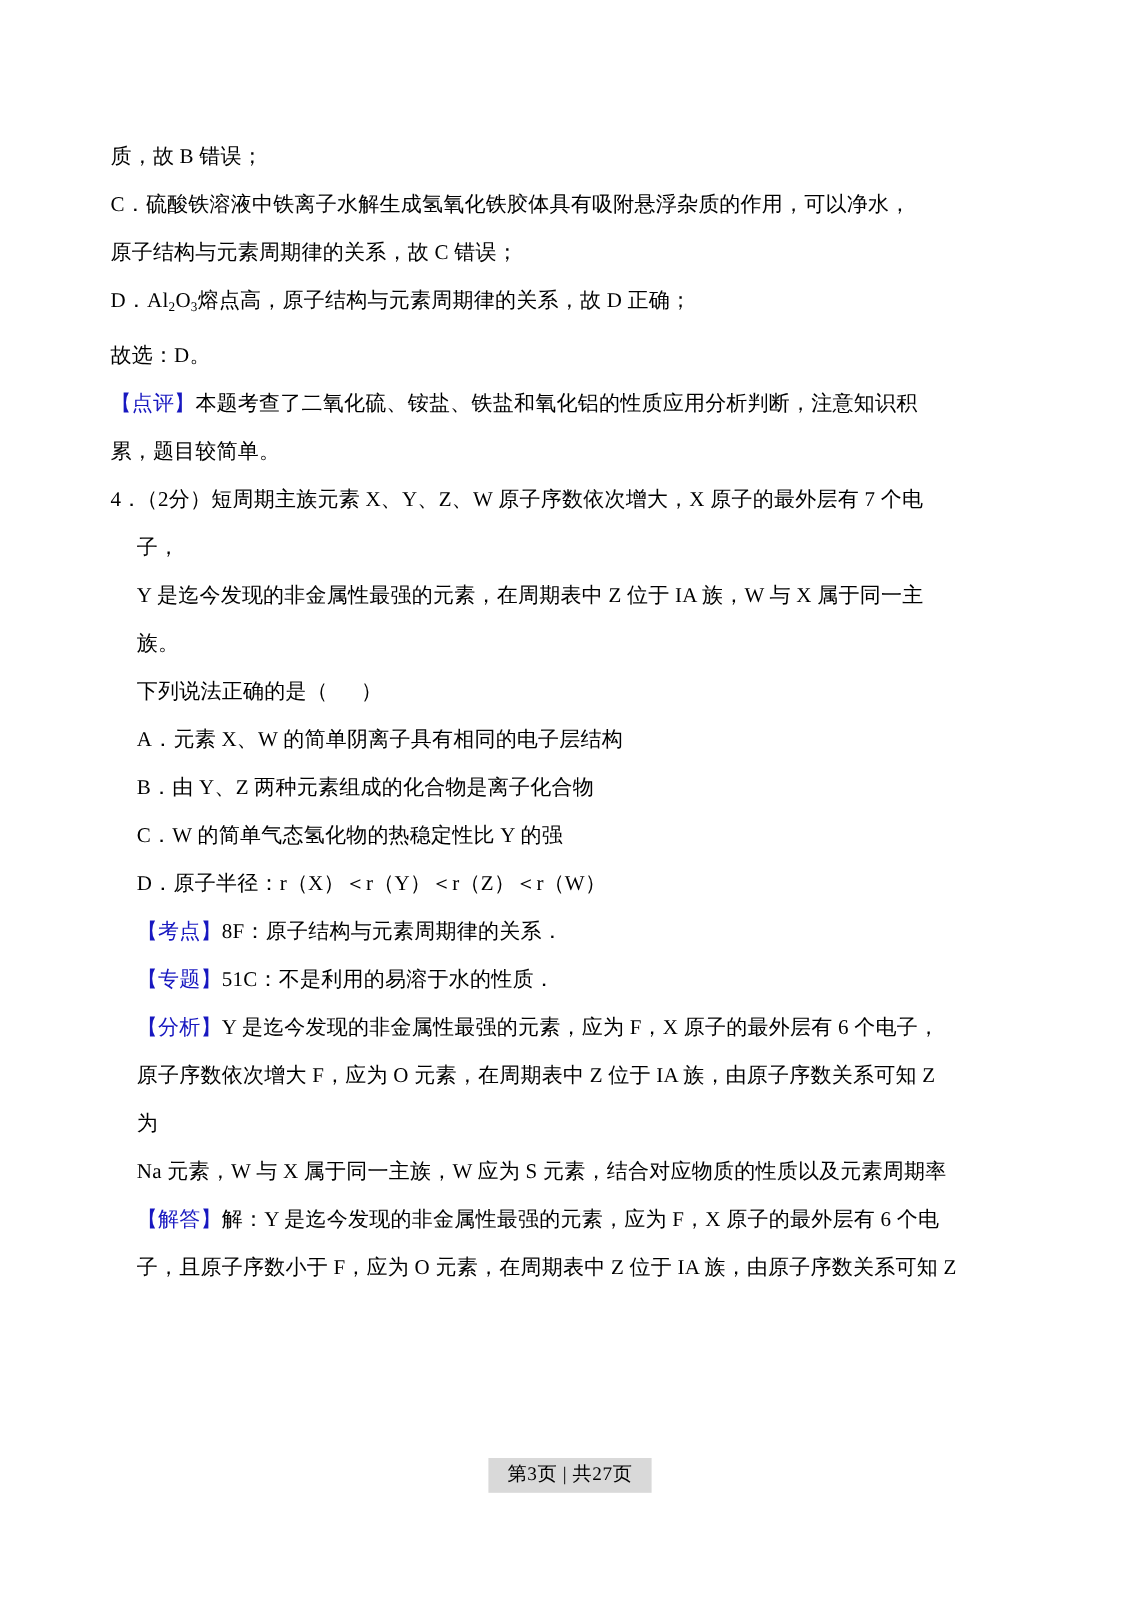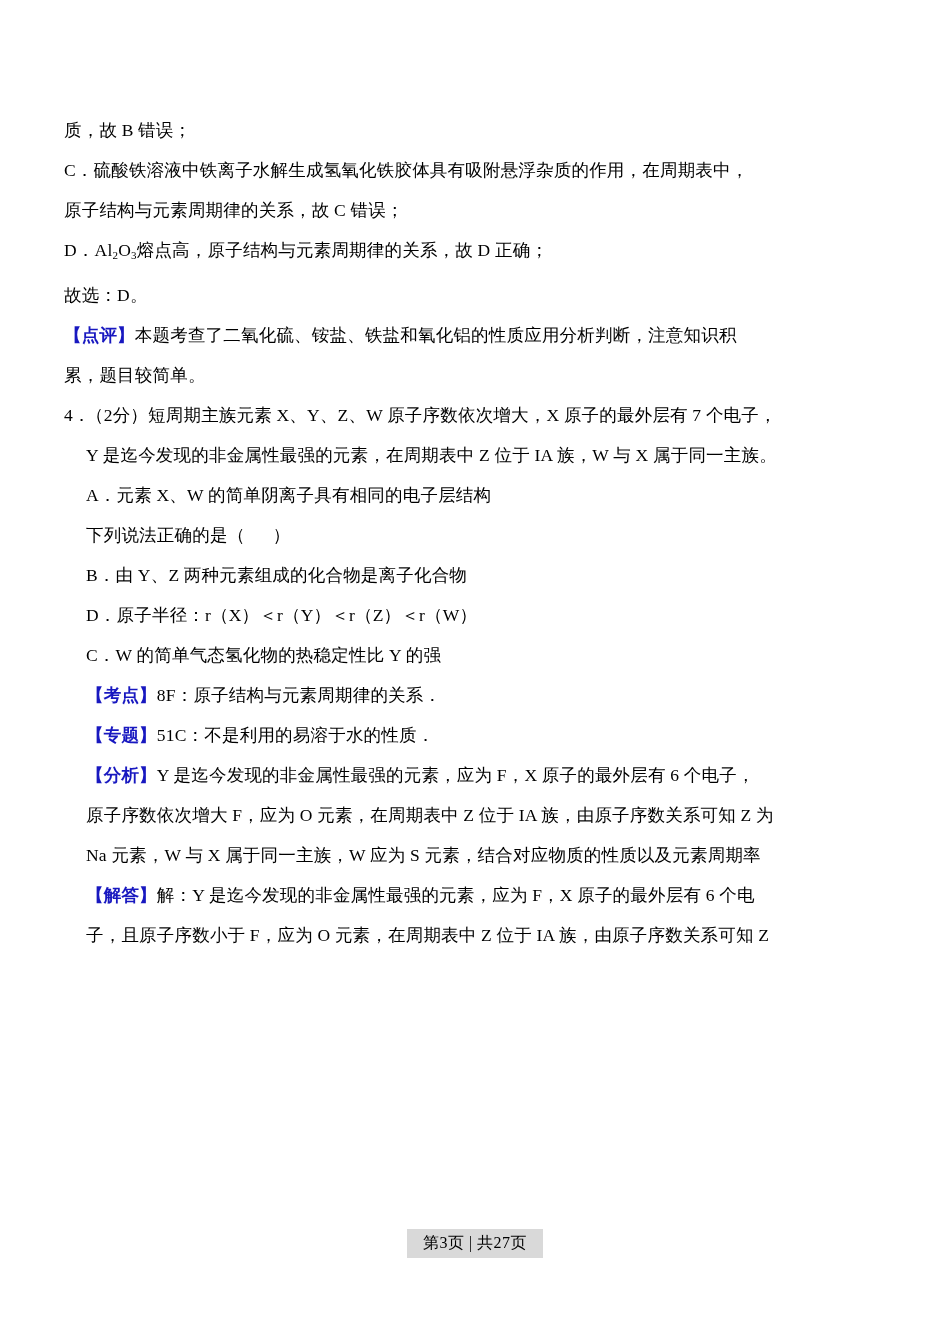--- a/index.html
+++ b/index.html
@@ -12,21 +12,21 @@
     height: 1344px;
     font-family: "Liberation Serif", "DejaVu Serif", serif;
     color: #000000;
     position: relative;
   }
   .page {
     position: relative;
     width: 950px;
     height: 1344px;
     box-sizing: border-box;
-    padding: 110px 150px 0 64px;
+    padding: 110px 150px 0 92px;
   }
   .line {
     font-size: 17.5px;
     line-height: 40px;
     white-space: pre-wrap;
     letter-spacing: 0.2px;
   }
   .indent1 { padding-left: 0px; }
   .qnum-row {
     display: flex;
@@ -36,69 +36,69 @@
     width: 22px;
     flex: 0 0 22px;
     font-size: 17.5px;
     line-height: 40px;
   }
   .qbody {
     flex: 1 1 auto;
   }
   .tag {
     color: #1818c0;
-    font-weight: bold;
+    font-weight: normal;
   }
   sub {
     font-size: 11px;
     vertical-align: -0.25em;
   }
   .footer {
     position: absolute;
     left: 0;
     right: 0;
-    bottom: 86px;
+    bottom: 100px;
     text-align: center;
   }
   .footer-inner {
     display: inline-block;
     background: #d9d9d9;
     padding: 3px 16px 4px 16px;
     font-size: 16px;
     line-height: 22px;
     color: #000;
     letter-spacing: 0.5px;
   }
 </style>
 </head>
 <body>
 
 <div class="page">
 
   <div class="line indent1">质，故 B 错误；</div>
-  <div class="line indent1">C．硫酸铁溶液中铁离子水解生成氢氧化铁胶体具有吸附悬浮杂质的作用，在周期表中，</div>
+  <div class="line indent1">C．硫酸铁溶液中铁离子水解生成氢氧化铁胶体具有吸附悬浮杂质的作用，可以净水，</div>
   <div class="line indent1">原子结构与元素周期律的关系，故 C 错误；</div>
 
   <div class="line indent1"><span>D．Al</span><sub>2</sub><span>O</span><sub>3</sub><span>熔点高，原子结构与元素周期律的关系，故 D 正确；</span></div>
 
   <div class="line indent1">故选：D。</div>
 
   <div class="line indent1"><span class="tag">【点评】</span><span>本题考查了二氧化硫、铵盐、铁盐和氧化铝的性质应用分析判断，注意知识积</span></div>
   <div class="line indent1">累，题目较简单。</div>
 
   <div class="qnum-row">
     <div class="qnum">4．</div>
     <div class="qbody">
       <div class="line">（2分）短周期主族元素 X、Y、Z、W 原子序数依次增大，X 原子的最外层有 7 个电子，</div>
       <div class="line">Y 是迄今发现的非金属性最强的元素，在周期表中 Z 位于 IA 族，W 与 X 属于同一主族。</div>
+      <div class="line">下列说法正确的是（      ）</div>
       <div class="line">A．元素 X、W 的简单阴离子具有相同的电子层结构</div>
-      <div class="line">下列说法正确的是（      ）</div>
       <div class="line">B．由 Y、Z 两种元素组成的化合物是离子化合物</div>
+      <div class="line">C．W 的简单气态氢化物的热稳定性比 Y 的强</div>
       <div class="line">D．原子半径：r（X）＜r（Y）＜r（Z）＜r（W）</div>
-      <div class="line">C．W 的简单气态氢化物的热稳定性比 Y 的强</div>
 
       <div class="line"><span class="tag">【考点】</span><span>8F：原子结构与元素周期律的关系．</span></div>
       <div class="line"><span class="tag">【专题】</span><span>51C：不是利用的易溶于水的性质．</span></div>
 
       <div class="line"><span class="tag">【分析】</span><span>Y 是迄今发现的非金属性最强的元素，应为 F，X 原子的最外层有 6 个电子，</span></div>
       <div class="line">原子序数依次增大 F，应为 O 元素，在周期表中 Z 位于 IA 族，由原子序数关系可知 Z 为</div>
       <div class="line">Na 元素，W 与 X 属于同一主族，W 应为 S 元素，结合对应物质的性质以及元素周期率</div>
 
       <div class="line"><span class="tag">【解答】</span><span>解：Y 是迄今发现的非金属性最强的元素，应为 F，X 原子的最外层有 6 个电</span></div>
       <div class="line">子，且原子序数小于 F，应为 O 元素，在周期表中 Z 位于 IA 族，由原子序数关系可知 Z</div>

